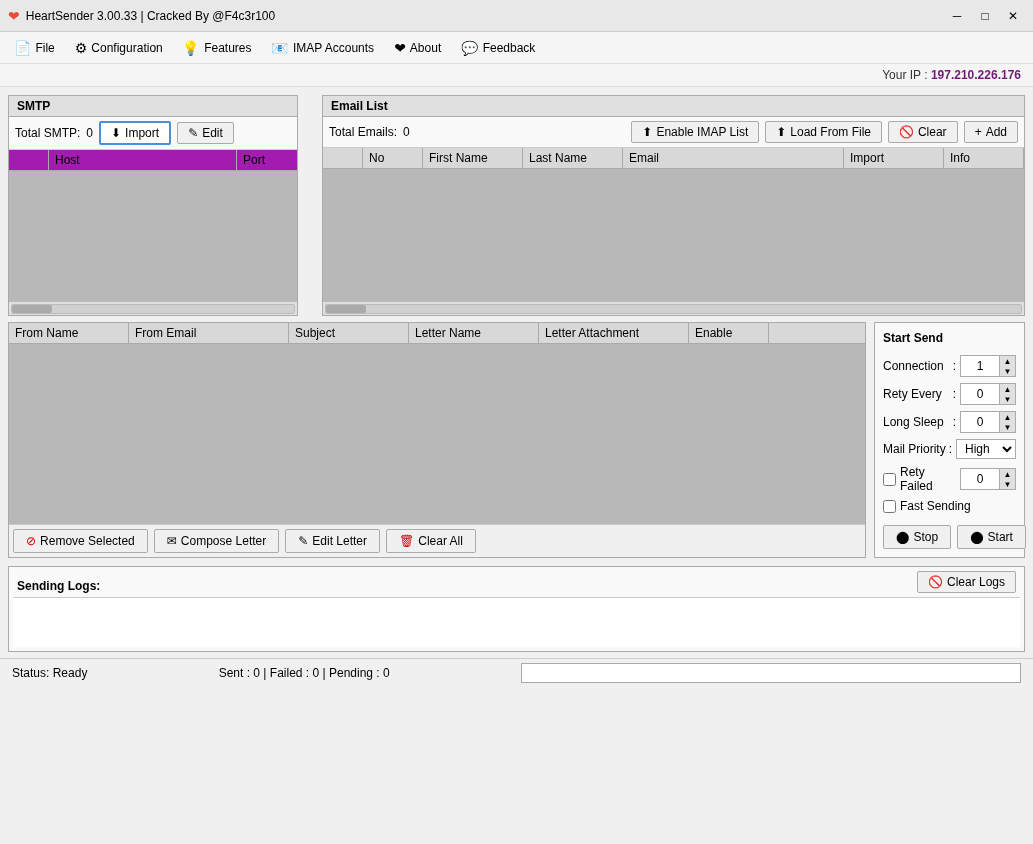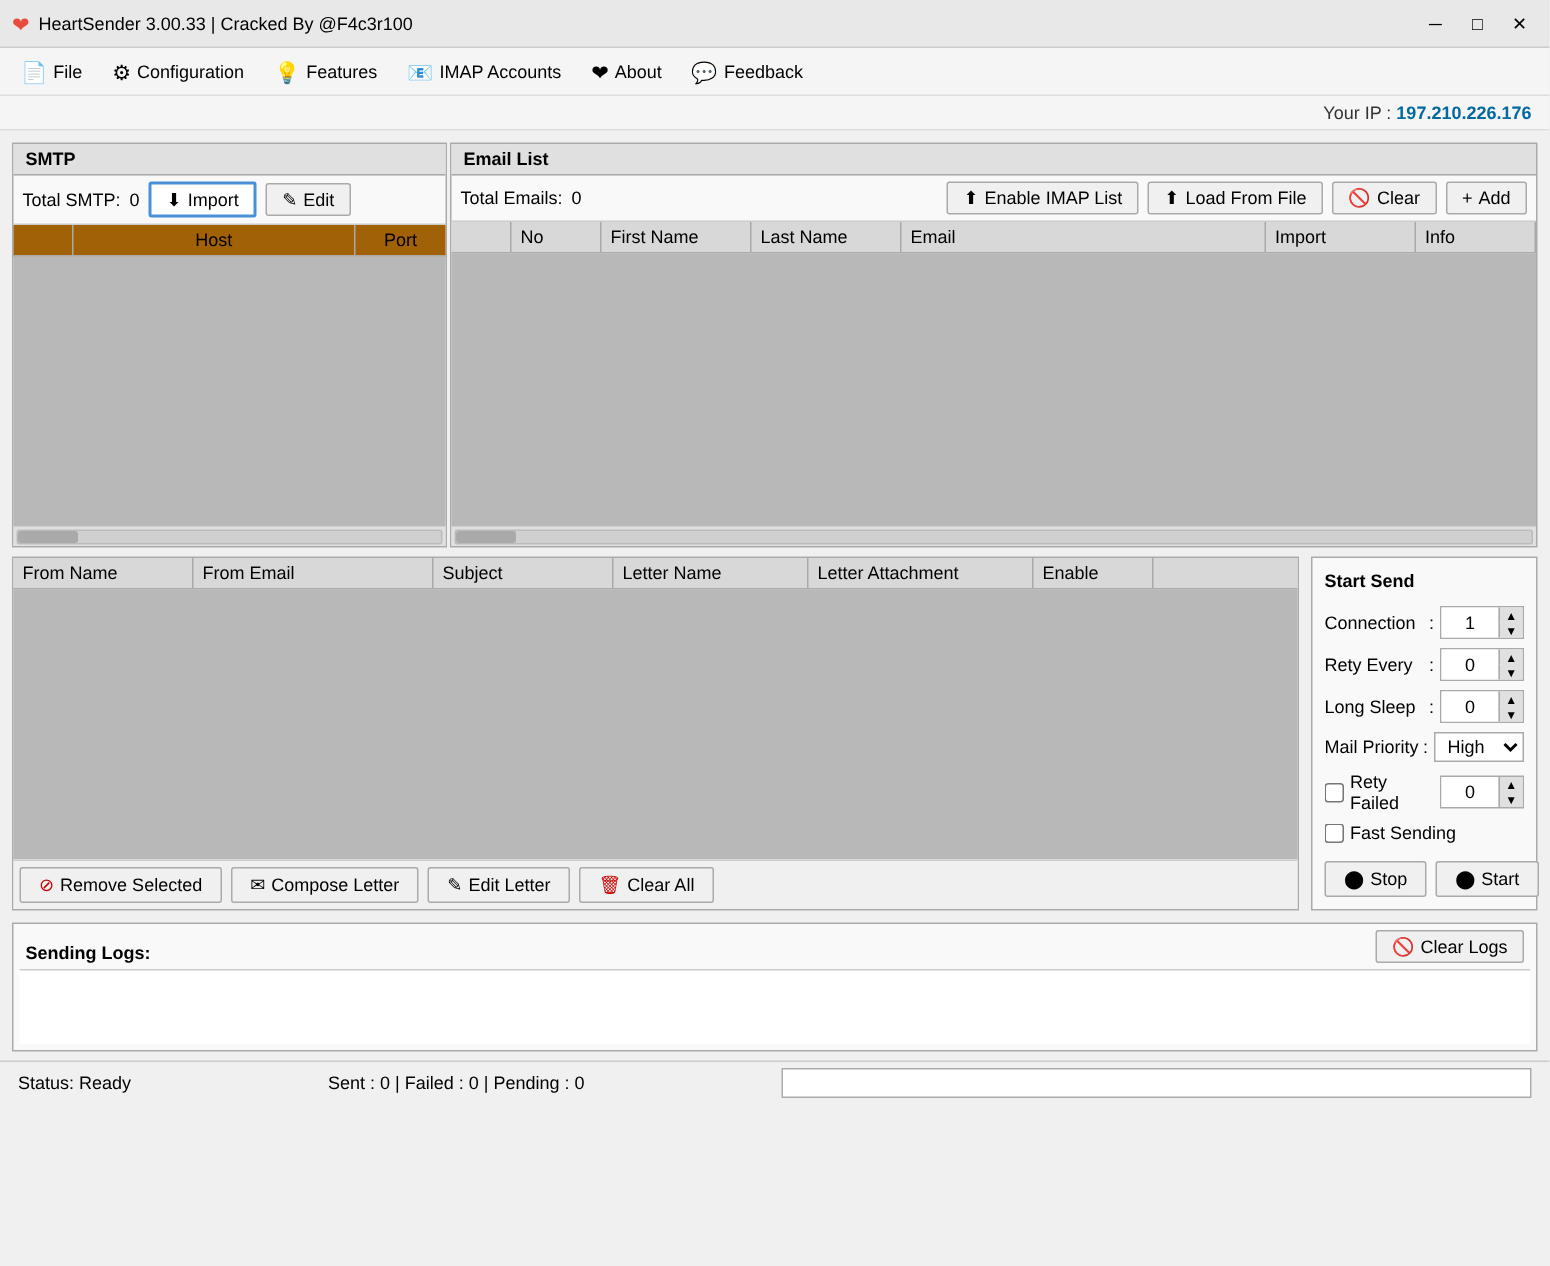--- a/index.html
+++ b/index.html
@@ -38,33 +38,33 @@
     .menu-icon { font-size: 14px; }
 
     .ip-bar {
       background: #f5f5f5;
       padding: 4px 12px;
       text-align: right;
       border-bottom: 1px solid #ddd;
       font-size: 12px;
     }
     .ip-label { color: #333; }
-    .ip-value { color: #0369a1; font-weight: bold; }
+    .ip-value { color: #701a75; font-weight: bold; }
 
     .main-content {
       padding: 8px;
       display: flex;
       flex-direction: column;
       gap: 6px;
     }
 
     .top-panels {
       display: flex;
-      gap: 2px;
-      height: 270px;
+      gap: 24px;
+      height: 221px;
     }
 
     .smtp-panel {
       width: 290px;
       border: 1px solid #aaa;
       background: #f9f9f9;
       display: flex;
       flex-direction: column;
     }
 
@@ -358,21 +358,21 @@
         <span class="panel-info">0</span>
         <button class="btn btn-primary">
           <span>⬇</span>
           <span>Import</span>
         </button>
         <button class="btn">
           <span>✎</span>
           <span>Edit</span>
         </button>
       </div>
-      <div style="display:flex; background:#a16207; border-bottom:1px solid #aaa;text-align:center;">
+      <div style="display:flex; background:#a21caf; border-bottom:1px solid #aaa;">
         <div style="width:40px; padding:3px 6px; border-right:1px solid #aaa;"></div>
         <div style="flex:1; padding:3px 6px; border-right:1px solid #aaa;">Host</div>
         <div style="width:60px; padding:3px 6px;">Port</div>
       </div>
       <div class="table-body-bg"></div>
       <div class="scrollbar-h">
         <div class="scrollbar-track">
           <div class="scrollbar-thumb"></div>
         </div>
       </div>

